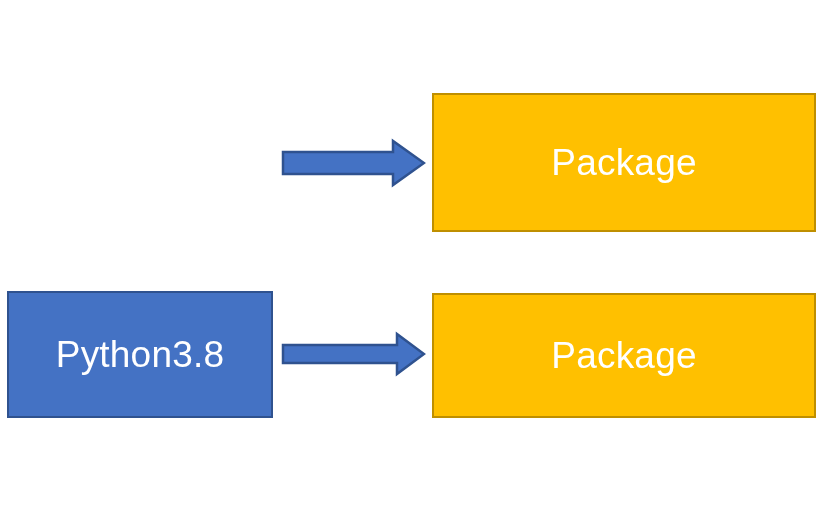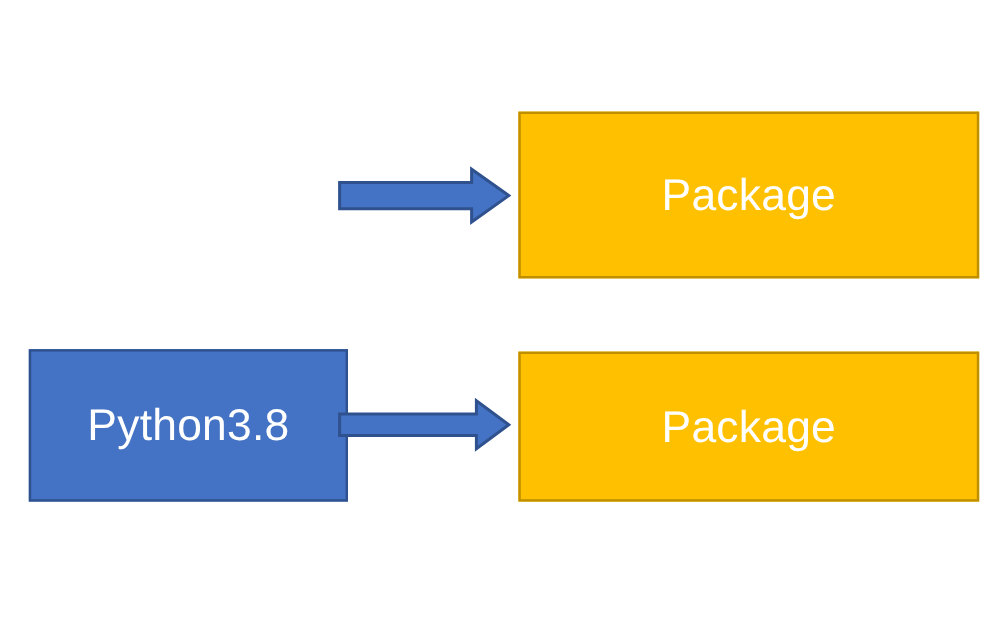--- a/index.html
+++ b/index.html
@@ -58,21 +58,21 @@
   }
   #arrow-1 {
     position: absolute;
     left: 281px;
     top: 137px;
     width: 145px;
     height: 52px;
   }
   
   #box-python38 {
-    left: 24px;
+    left: 7px;
     top: 291px;
     width: 266px;
     height: 127px;
   }
   #box-package-2 {
     left: 432px;
     top: 293px;
     width: 384px;
     height: 125px;
   }

